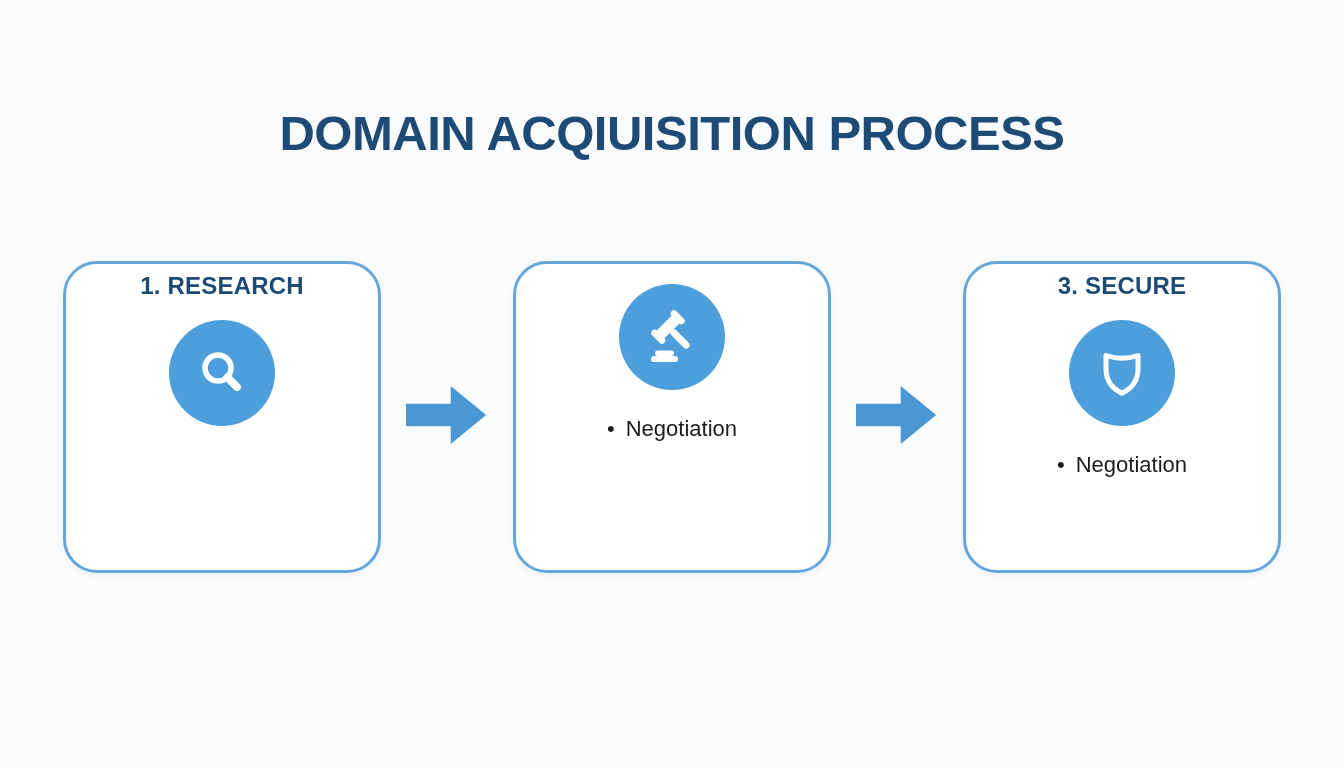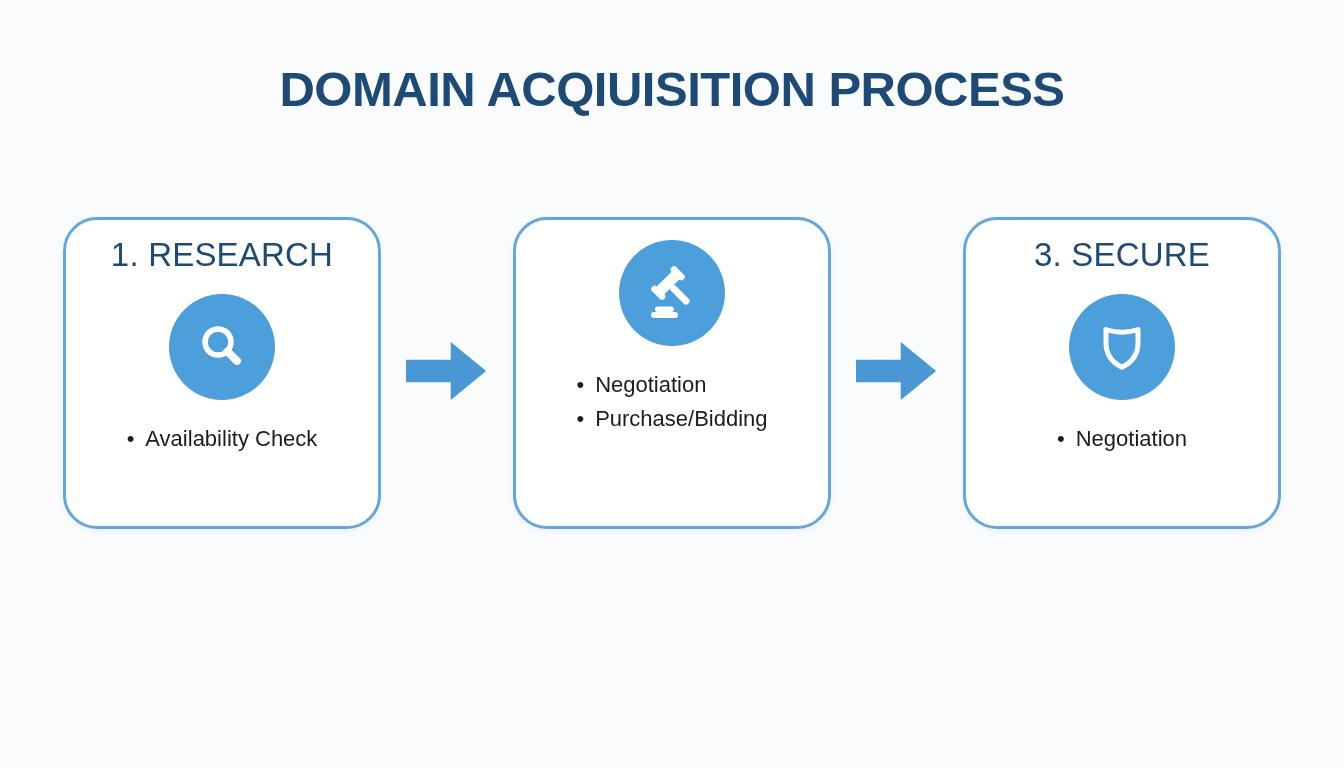--- a/index.html
+++ b/index.html
@@ -16,21 +16,21 @@
   body{
     background:var(--page-bg);
     font-family:"Liberation Sans","DejaVu Sans",sans-serif;
     overflow:hidden;
   }
   .canvas{
     position:relative;
     width:1344px;height:768px;
   }
   .page-title{
-    padding-top:64px;
+    padding-top:108px;
     text-align:center;
     font-size:49px;
     font-weight:700;
     letter-spacing:-0.5px;
     color:var(--navy);
     line-height:1.05;
   }
   .flow-row{
     margin-top:102px;
     display:flex;
@@ -42,23 +42,23 @@
     height:312px;
     background:var(--card-bg);
     border:3px solid var(--border-blue);
     border-radius:34px;
     box-shadow:0 2px 6px rgba(70,120,170,0.08);
     display:flex;
     flex-direction:column;
     align-items:center;
   }
   .step-heading{
-    margin-top:16px;
-    font-size:33px;
-    font-weight:400;
+    margin-top:8px;
+    font-size:24px;
+    font-weight:700;
     color:var(--navy);
     letter-spacing:0.2px;
   }
   .icon-circle{
     margin-top:20px;
     width:106px;height:106px;
     border-radius:50%;
     background:var(--accent-blue);
     display:flex;
     align-items:center;
@@ -101,21 +101,20 @@
 
     <section class="step-card">
       <h2 class="step-heading">1. RESEARCH</h2>
       <div class="icon-circle">
         <svg width="60" height="60" viewBox="0 0 60 60" fill="none" stroke="#ffffff" aria-hidden="true">
           <circle cx="26" cy="25" r="13" stroke-width="5.5"></circle>
           <line x1="35.5" y1="34.5" x2="45" y2="44" stroke-width="8" stroke-linecap="round"></line>
         </svg>
       </div>
       <ul class="bullets">
-        <li><span>Availability Check</span></li>
       </ul>
     </section>
 
     <div class="arrow-gap">
       <svg width="82" height="66" viewBox="0 0 88 68" aria-hidden="true">
         <polygon points="0,22 48,22 48,3 86,34 48,65 48,46 0,46" fill="#4a97d3"></polygon>
       </svg>
     </div>
 
     <section class="step-card">
@@ -126,21 +125,20 @@
             <rect x="9" y="11.5" width="6.5" height="17" rx="3"></rect>
             <rect x="36.5" y="11.5" width="6.5" height="17" rx="3"></rect>
             <rect x="22.5" y="25" width="7" height="24" rx="3.5"></rect>
           </g>
           <rect x="13" y="43.5" width="19" height="5.5" rx="2.75"></rect>
           <rect x="9" y="49" width="27" height="6" rx="3"></rect>
         </svg>
       </div>
       <ul class="bullets">
         <li><span>Negotiation</span></li>
-        <li><span>Purchase/Bidding</span></li>
       </ul>
     </section>
 
     <div class="arrow-gap">
       <svg width="82" height="66" viewBox="0 0 88 68" aria-hidden="true">
         <polygon points="0,22 48,22 48,3 86,34 48,65 48,46 0,46" fill="#4a97d3"></polygon>
       </svg>
     </div>
 
     <section class="step-card">

